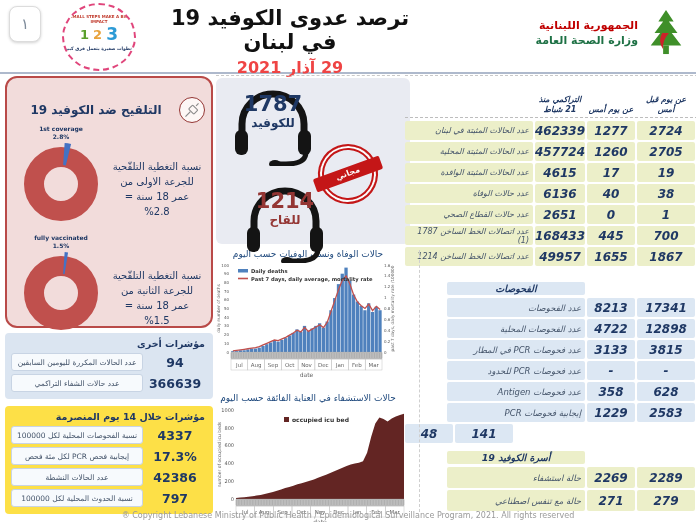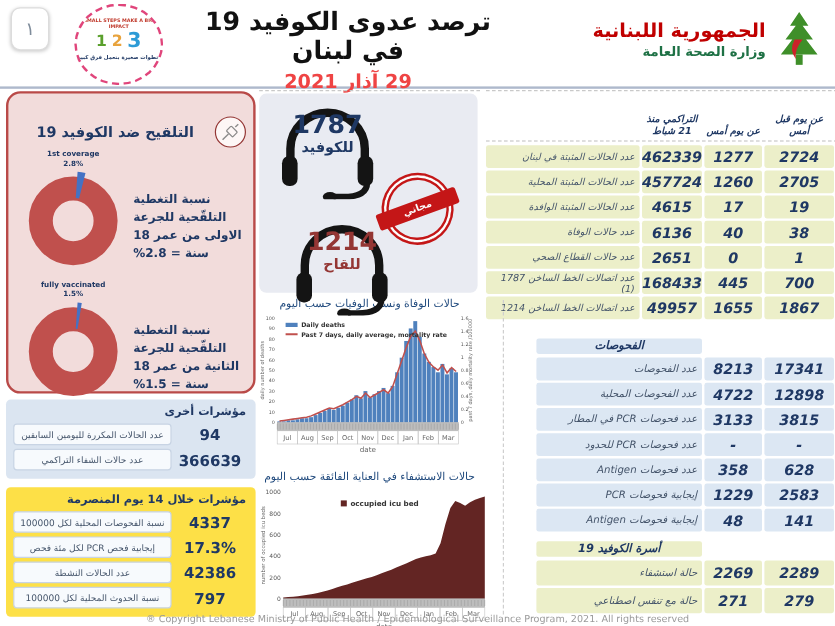--- a/index.html
+++ b/index.html
@@ -15,21 +15,21 @@
   .sl-nums{display:flex;justify-content:center;align-items:center;gap:4px;font-weight:bold;line-height:1;margin-top:2px;}
   .sl-nums .n1{color:#5aa02c;font-size:13px;}
   .sl-nums .n2{color:#e8a33d;font-size:13px;}
   .sl-nums .n3{color:#2d9bd6;font-size:17px;}
   .sl-bottom{font-size:4.5px;color:#1f3864;font-weight:bold;text-align:center;margin-top:3px;}
   .title-wrap{position:absolute;left:150px;top:6px;width:280px;text-align:center;}
   .main-title{font-size:21px;font-weight:bold;color:#111;direction:rtl;}
   .report-date{font-size:16px;font-weight:bold;color:#ef4444;direction:rtl;margin-top:4px;}
   .ministry{position:absolute;right:8px;top:8px;display:flex;align-items:center;gap:6px;}
   .ministry-text{text-align:right;direction:rtl;}
-  .m1{color:#c00000;font-weight:bold;font-size:16px;}
+  .m1{color:#c00000;font-weight:bold;font-size:11px;}
   .m2{color:#1e7145;font-weight:bold;font-size:11px;margin-top:2px;}
   
   .col-left{position:absolute;left:5px;top:76px;width:208px;}
   .col-mid{position:absolute;left:216px;top:75px;width:184px;border-top:1px dashed #c9c9c9;padding-top:2px;}
   .col-right{position:absolute;left:405px;top:75px;width:293px;border-top:1px dashed #c9c9c9;padding-top:17px;font-style:italic;}
   .vdash{position:absolute;left:419px;top:250px;height:262px;border-left:1px dashed #cfcfcf;}
   
   .row{display:flex;margin-bottom:2px;}
   .stats-hdr{border-bottom:1px dashed #bdbdbd;padding:2px 0 3px 0;margin-bottom:3px;align-items:flex-end;}
   .lbl-sp{width:128px;margin-right:2px;}
@@ -43,21 +43,21 @@
        font-size:8px;color:#44546a;padding:0 4px;box-sizing:border-box;}
   .num{height:19px;border-radius:2px;display:flex;align-items:center;justify-content:center;
        font-weight:bold;color:#1f3864;font-size:12px;}
   .tests-sec{margin-top:16px;}
   .sec-title{margin-left:42px;width:138px;height:13px;border-radius:2px;font-size:9.5px;font-weight:bold;color:#1f3864;
        display:flex;align-items:center;justify-content:center;direction:rtl;margin-bottom:3px;}
   .tlbl{margin-left:42px;width:138px;box-sizing:border-box;font-size:8.5px;justify-content:flex-start;}
   .beds-sec{margin-top:8px;}
   .beds-sec .tlbl,.beds-sec .num{height:21px;}
   
-  .hot-block{position:relative;width:182px;height:166px;background:#e9ebf2;border-radius:6px;}
+  .hot-block{position:relative;width:182px;height:166px;background:#e9ebf2;border-radius:6px;padding-left:12px;}
   .hotline{position:absolute;width:106px;height:86px;}
   .hl1{left:4px;top:2px;}
   .hl2{left:16px;top:99px;}
   .hl-text{position:absolute;top:14px;left:0;width:100%;text-align:center;}
   .hl-num{font-size:21px;font-weight:bold;line-height:1;}
   .hl-lbl{font-size:12px;font-weight:bold;direction:rtl;margin-top:1px;}
   .hl1 .hl-num,.hl1 .hl-lbl{color:#1f3864;}
   .hl2 .hl-num,.hl2 .hl-lbl{color:#943634;}
   .stamp{position:absolute;left:102px;top:66px;width:56px;height:56px;border:2px solid #c00000;border-radius:50%;
        box-shadow:inset 0 0 0 2px #fff,inset 0 0 0 4px #c00000;transform:rotate(-20deg);opacity:.9;}
@@ -68,21 +68,21 @@
   
   .vacc-panel{box-sizing:border-box;width:208px;height:252px;background:#f2dcdb;border:2px solid #b94a48;border-radius:12px;
        padding:19px 6px;}
   .vp-head{display:flex;align-items:center;}
   .vp-title{flex:1;text-align:center;font-size:12px;font-weight:bold;color:#1f3864;direction:rtl;}
   .syr{width:24px;height:24px;border:1.5px solid #943634;border-radius:50%;background:#fdf7f6;flex:0 0 auto;
        display:flex;align-items:center;justify-content:center;}
   .vrow{display:flex;align-items:center;margin-top:2px;}
   .donut-wrap{width:96px;text-align:center;}
   .donut-cap{font-size:6px;font-weight:bold;color:#1f3864;line-height:1.25;}
-  .vtext{flex:1;font-size:10px;font-weight:bold;color:#1f3864;direction:rtl;text-align:left;line-height:1.5;padding:0 2px;margin-top:20px;}
+  .vtext{flex:1;font-size:10px;font-weight:normal;color:#1f3864;direction:rtl;text-align:center;line-height:1.5;padding:0 2px;margin-top:20px;}
   .ind-panel{box-sizing:border-box;width:208px;background:#dbe5f1;border-radius:4px;padding:4px 6px;margin-top:5px;}
   .ind14{background:#fde047;margin-top:7px;}
   .ind-title{font-size:9.5px;font-weight:bold;color:#1f3864;text-align:right;direction:rtl;margin:1px 2px 4px 0;}
   .ind-row{display:flex;align-items:stretch;margin-bottom:3px;height:18px;}
   .ind-lbl{flex:1;background:#f7fafd;border:1px solid #c8d4e4;border-radius:3px;font-size:7.5px;color:#44546a;
        display:flex;align-items:center;justify-content:center;direction:rtl;text-align:center;padding:0 3px;}
   .ind-val{width:64px;font-weight:bold;color:#1f3864;font-size:12.5px;display:flex;align-items:center;justify-content:center;}
   
   footer{position:absolute;bottom:2px;left:0;width:100%;text-align:center;font-size:8px;color:#9a9a9a;}
 </style>
@@ -555,21 +555,20 @@
             <div class="lbl tlbl cell-blue" dir="rtl">عدد فحوصات Antigen</div>
             <div class="num cell-blue c2">358</div>
             <div class="num cell-blue c3">628</div>
           </div>
           <div class="row">
             <div class="lbl tlbl cell-blue" dir="rtl">إيجابية فحوصات PCR</div>
             <div class="num cell-blue c2">1229</div>
             <div class="num cell-blue c3">2583</div>
           </div>
           <div class="row">
-            <div class="lbl tlbl cell-blue" dir="rtl">إيجابية فحوصات Antigen</div>
             <div class="num cell-blue c2">48</div>
             <div class="num cell-blue c3">141</div>
           </div>
         </div>
     </div>
     <div class="beds-sec">
       <div class="sec-title cell-yellow">أسرة الكوفيد 19</div>
       <div id="bedsRows">
           <div class="row">
             <div class="lbl tlbl cell-yellow" dir="rtl">حالة استشفاء</div>

